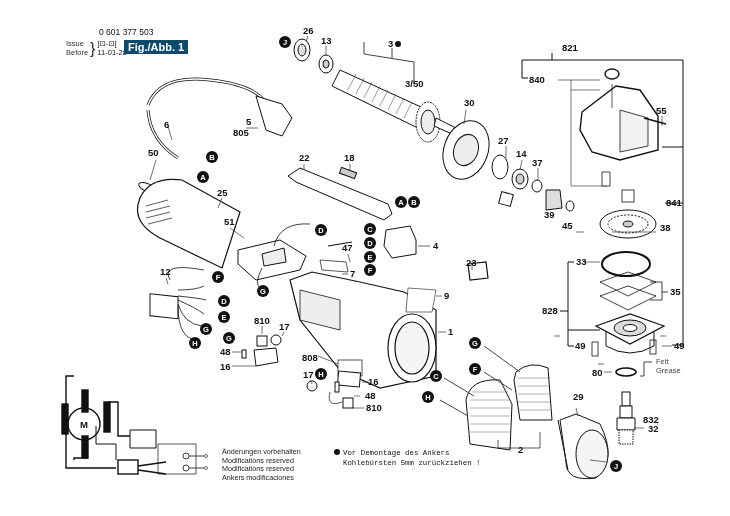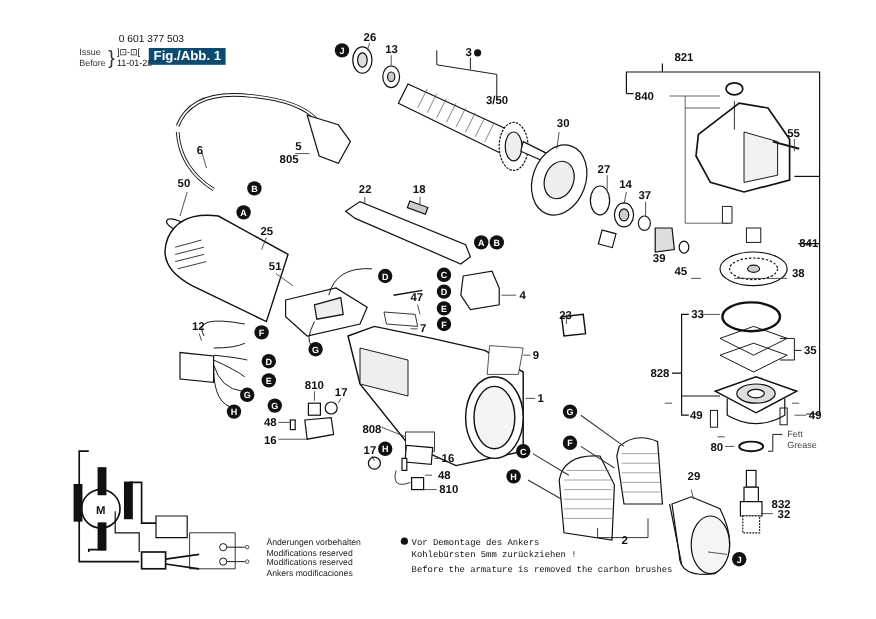--- a/index.html
+++ b/index.html
@@ -435,14 +435,13 @@
 <div class="mods">
   <div>Änderungen vorbehalten</div>
   <div>Modifications reserved</div>
   <div>Modifications reserved</div>
   <div>Ankers modificaciones</div>
 </div>
 
 <div class="note" style="left:334px;top:448px;font-family:Liberation Mono, monospace;">
   <div><span style="display:inline-block;width:6px;height:6px;border-radius:50%;background:#111;margin-right:3px;"></span><span>Vor Demontage des Ankers</span></div>
   <div style="padding-left:9px">Kohlebürsten 5mm zurückziehen !</div>
-  <div style="margin-top:3px;padding-left:9px">Before the armature is removed the carbon brushes</div>
 </div>
 
 </body></html>

